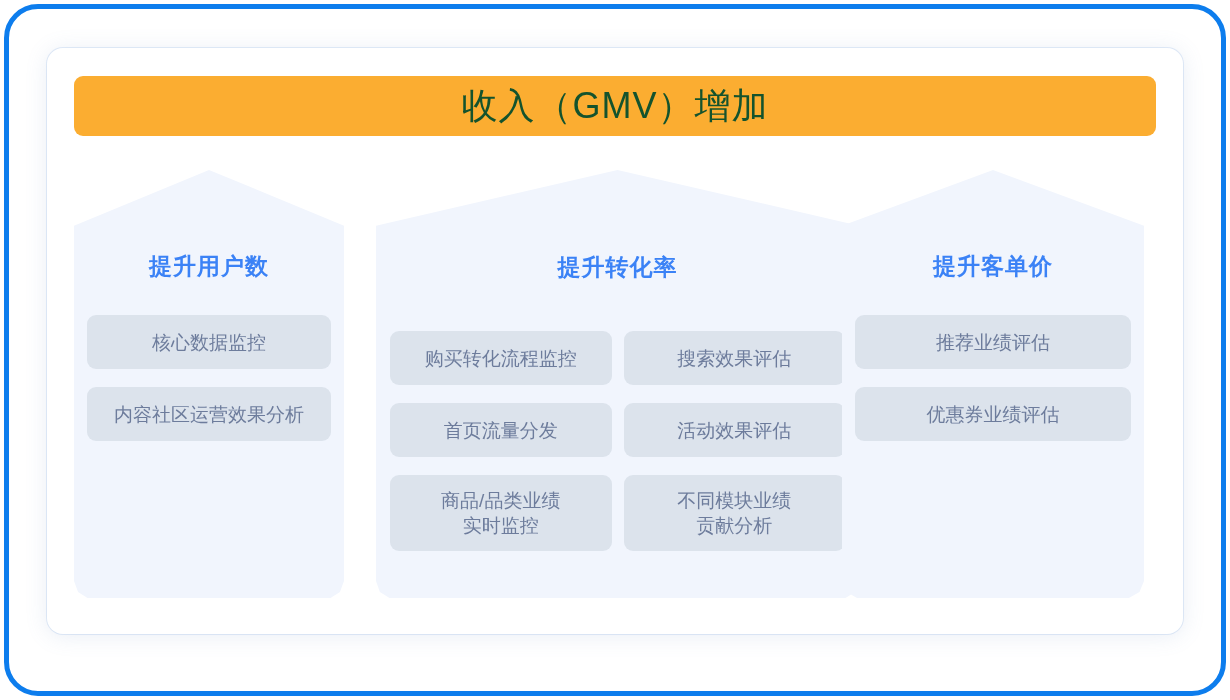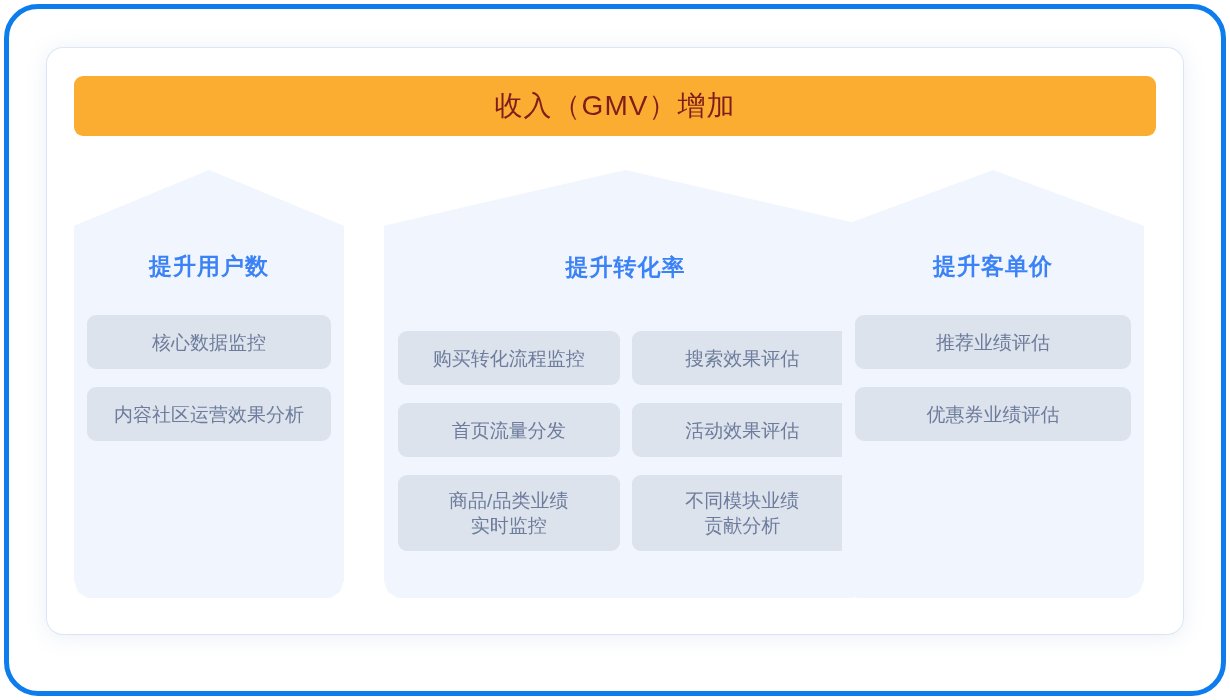--- a/index.html
+++ b/index.html
@@ -54,22 +54,22 @@
     top: 76px;
     width: 1082px;
     height: 60px;
     background: #fbad31;
     border-radius: 9px;
     display: flex;
     align-items: center;
     justify-content: center;
   }
   .banner-title {
-    color: #7f1d1d;
-    font-size: 28px;
+    color: #14532d;
+    font-size: 36px;
     font-weight: 500;
     letter-spacing: 1px;
     line-height: 1;
     white-space: nowrap;
   }
 
   
   .pillars {
     position: absolute;
     left: 0;
@@ -140,21 +140,21 @@
   #pillar-1 { left: 74px; top: 170px; width: 270px; height: 428px; }
   #pillar-1 .pillar-shape {
     clip-path: polygon(0% 13.0%, 50% 0%, 100% 13.0%, 100% 96%,
                        98.5% 98.6%, 95% 100%, 5% 100%, 1.5% 98.6%, 0% 96%);
   }
   #pillar-1 .pillar-title { top: 85px; }
   #pillar-1 .chips { top: 145px; padding: 0 13px; gap: 18px 0; border-radius: 25px; }
   #pillar-1 .chip { width: 100%; height: 54px; }
 
   
-  #pillar-2 { left: 384px; top: 170px; width: 483px; height: 428px; }
+  #pillar-2 { left: 376px; top: 170px; width: 483px; height: 428px; }
   #pillar-2 .pillar-shape {
     clip-path: polygon(0% 13.0%, 50% 0%, 100% 13.0%, 100% 96%,
                        99.2% 98.6%, 97.2% 100%, 2.8% 100%, 0.8% 98.6%, 0% 96%);
   }
   #pillar-2 .pillar-title { top: 86px; }
   #pillar-2 .chips { top: 145px; padding: 16px 14px; gap: 18px 12px; }
   #pillar-2 .chip { width: calc(50% - 6px); height: 54px; }
   #pillar-2 .chip.tall { height: 76px; }
 
   

